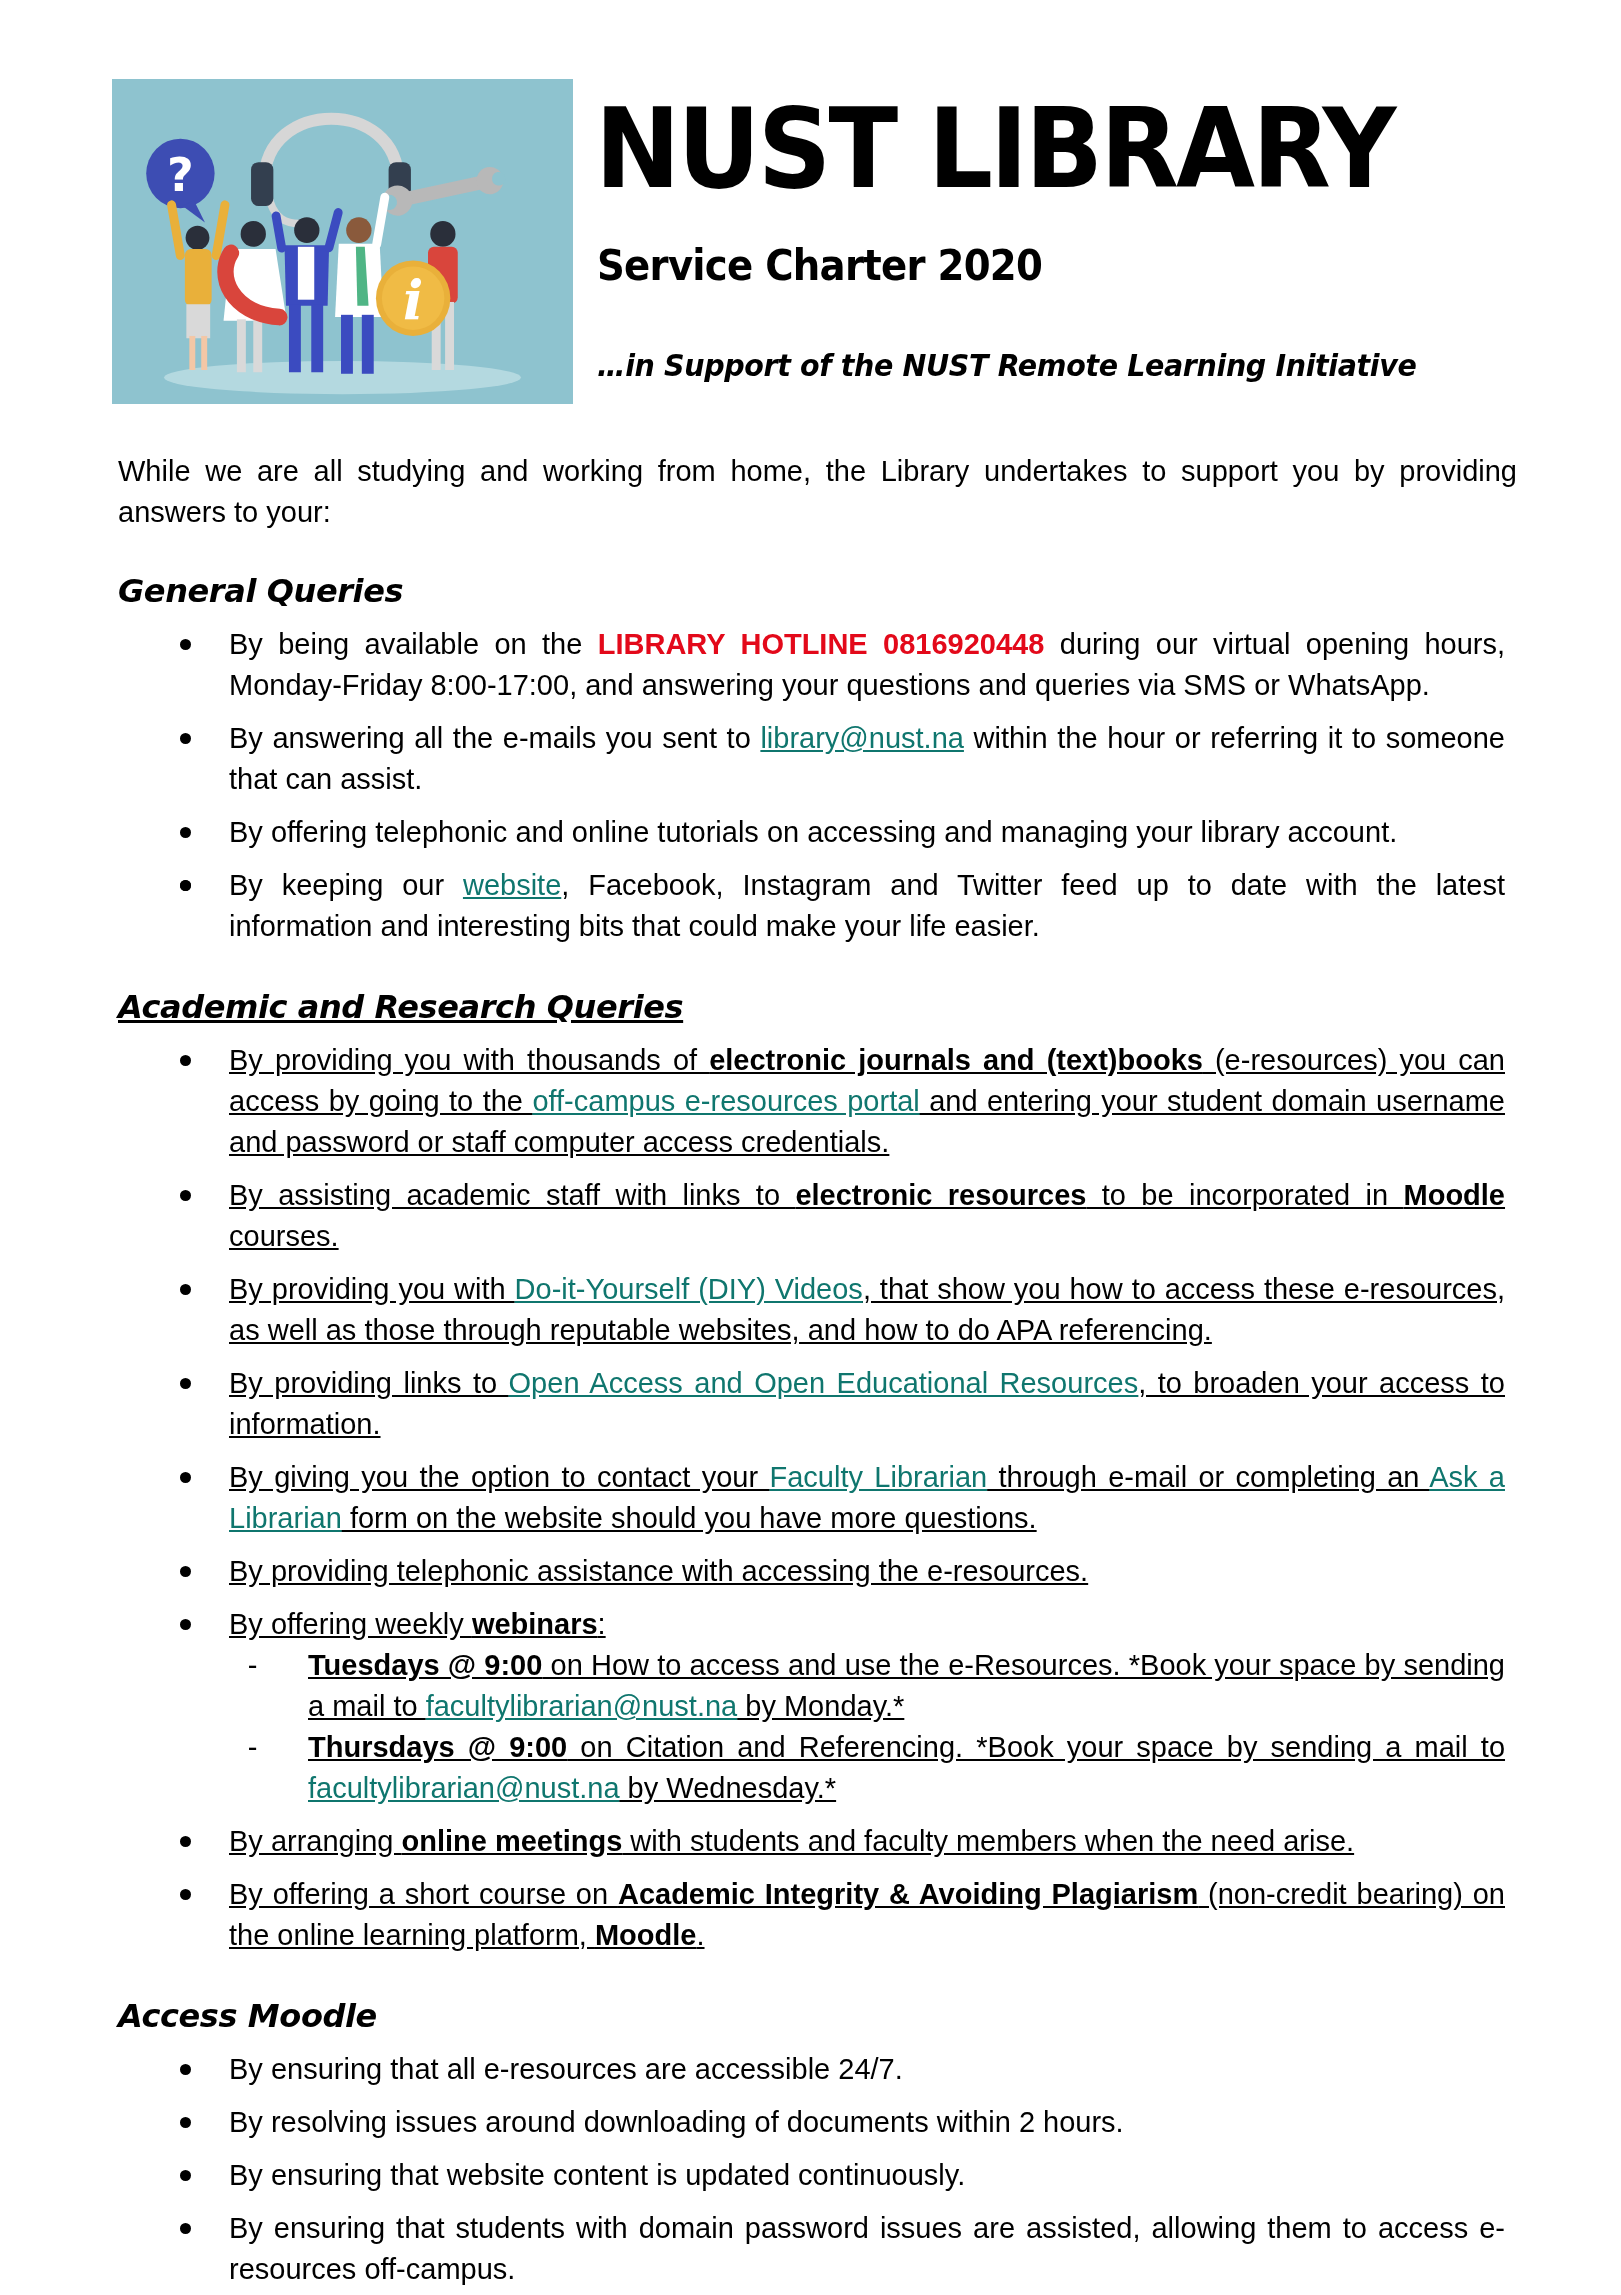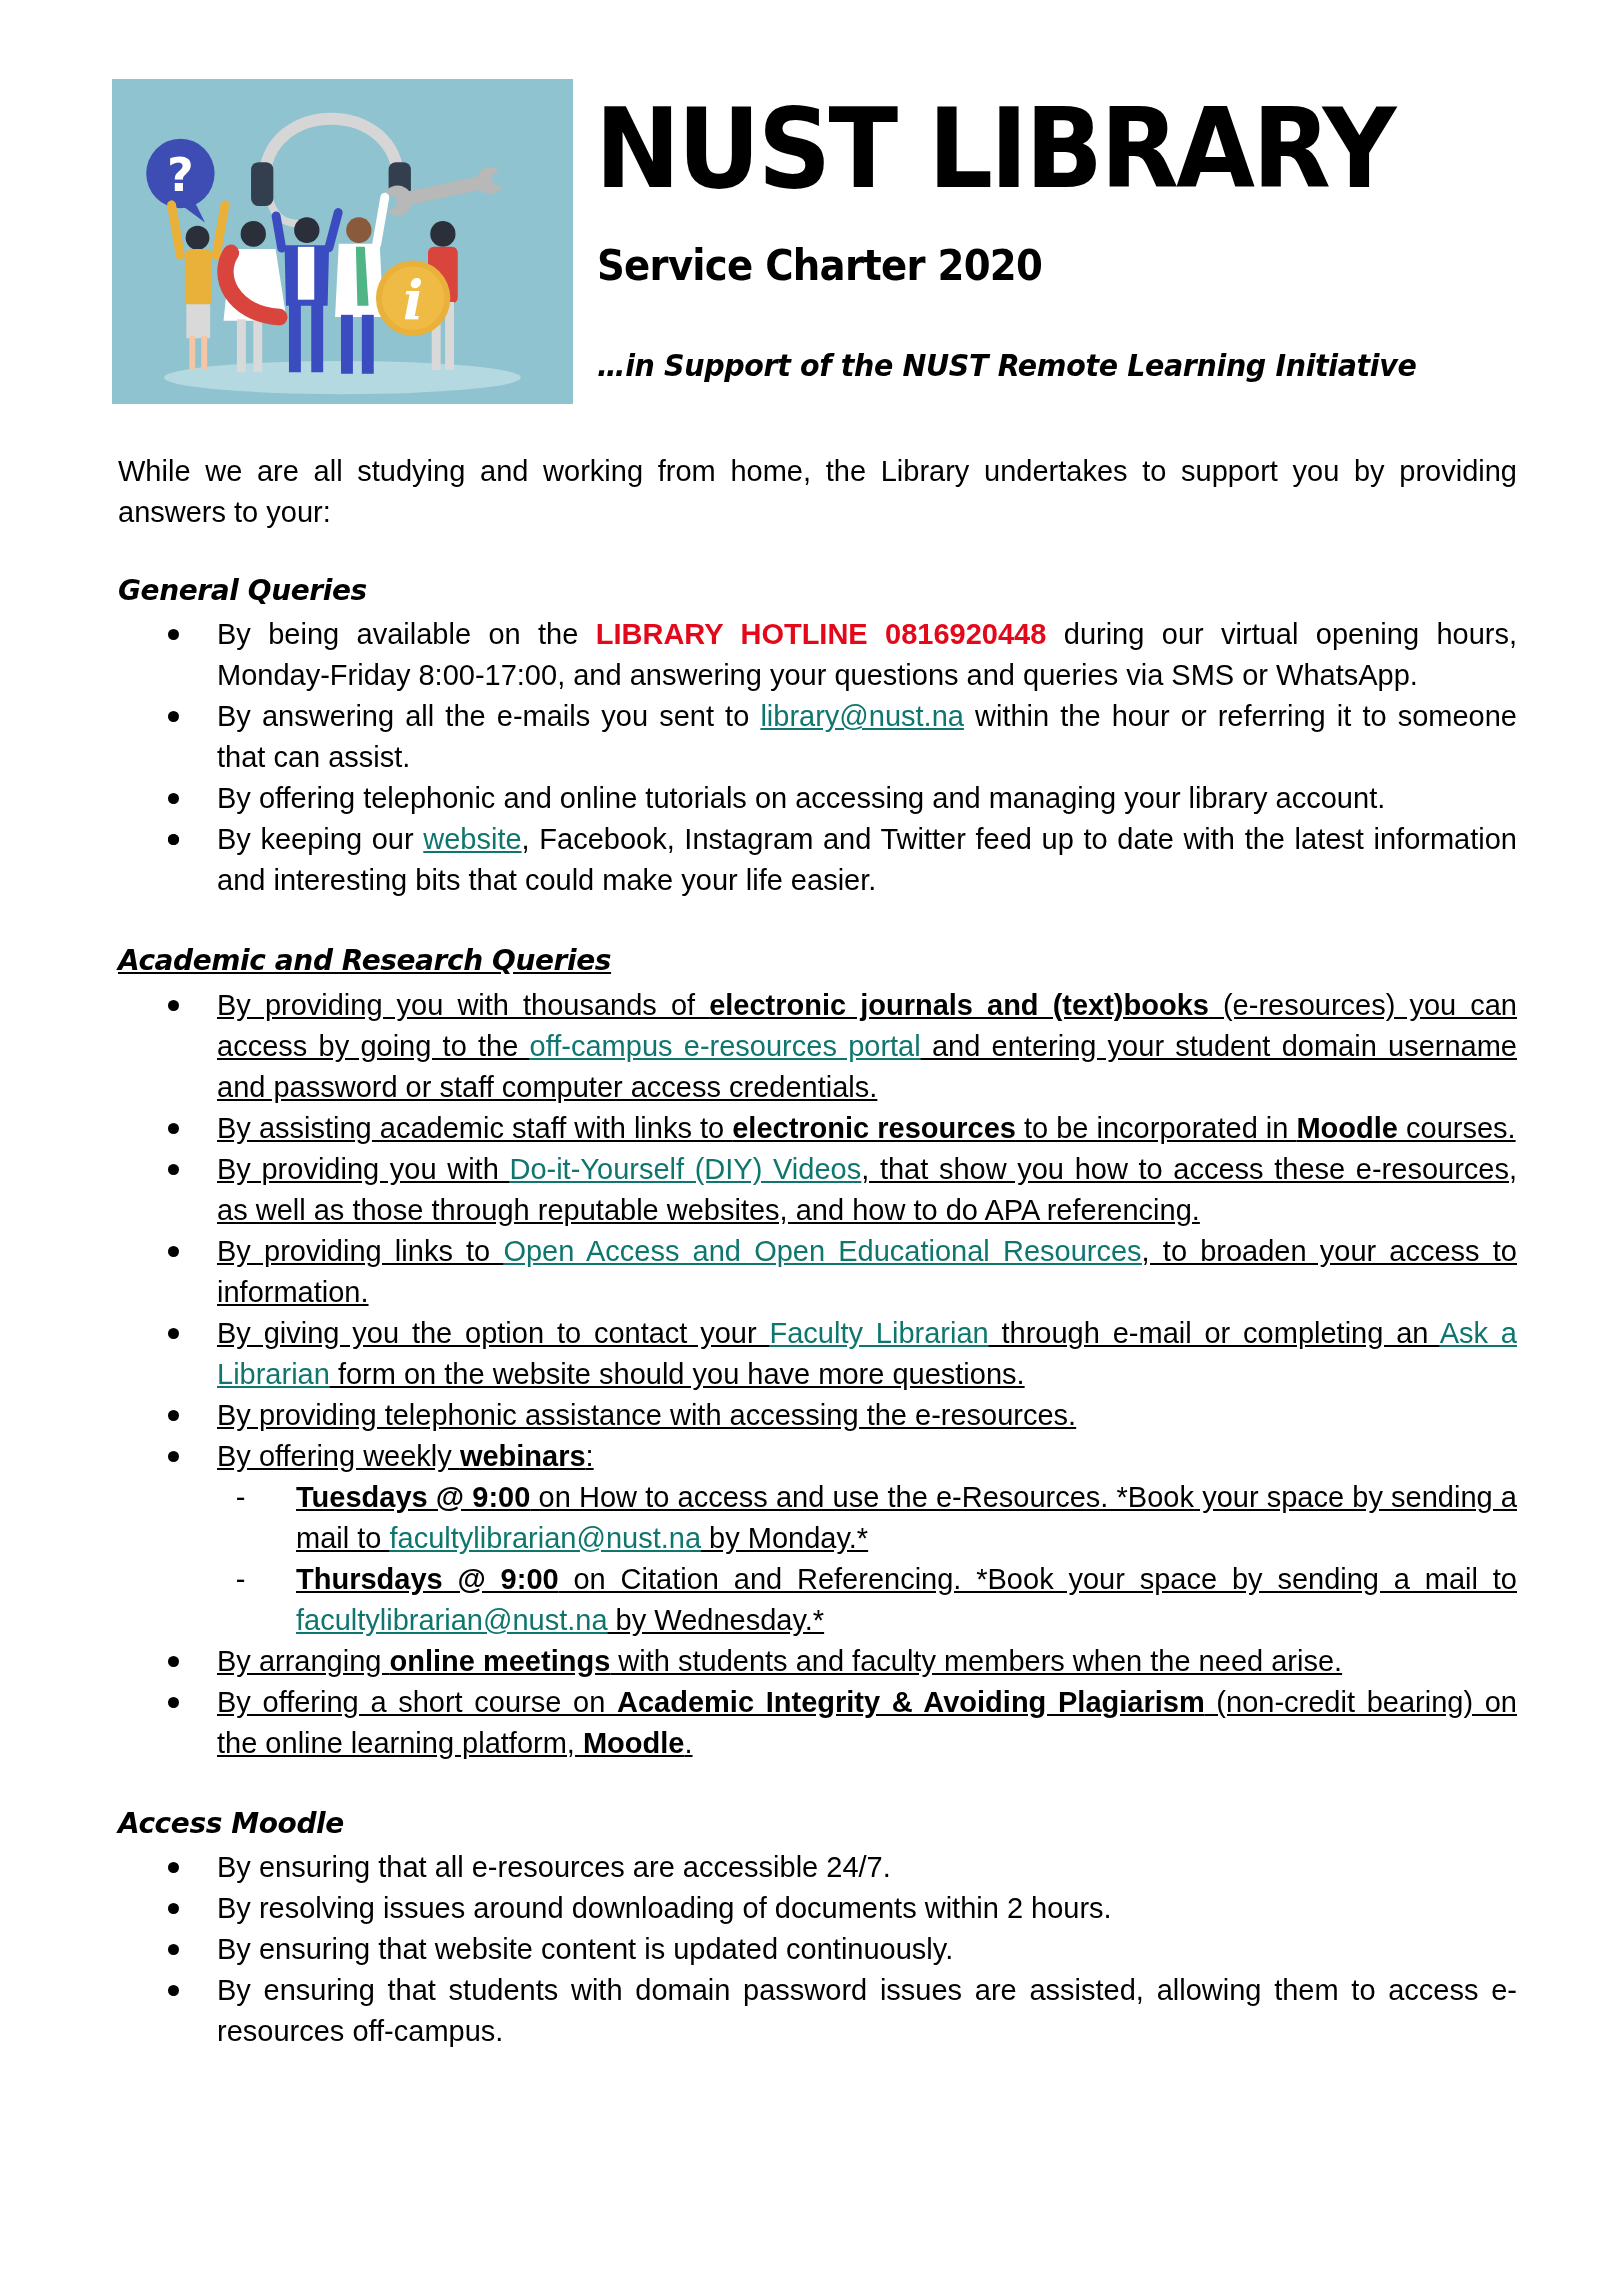--- a/index.html
+++ b/index.html
@@ -36,25 +36,25 @@
   }
 
   
   .body {
     position: absolute; left: 118px; top: 451px; width: 1399px;
     font-family: "Liberation Sans", sans-serif; font-size: 29px; line-height: 41px;
   }
   .intro { text-align: justify; margin: 0 0 37px 0; }
   .section-heading {
     font-family: "DejaVu Sans", sans-serif; font-weight: bold; font-style: italic;
-    font-size: 28px; line-height: 42px; letter-spacing: -0.4px; margin: 0 0 2.4px 0;
+    font-size: 32px; line-height: 42px; letter-spacing: -0.4px; margin: 0 0 2.4px 0;
   }
   ul.bullets { list-style: none; margin: 0; padding: 0; }
   ul.bullets > li {
-    position: relative; padding-left: 99px; text-align: justify; margin: 0;
+    position: relative; padding-left: 99px; text-align: justify; margin: 12px;
   }
   .bullet-dot {
     position: absolute; left: 50px; top: 15px; width: 11px; height: 11px;
     border-radius: 50%; background: #000;
   }
   ul.sub { list-style: none; margin: 0; padding: 0; }
   ul.sub > li { position: relative; padding-left: 79px; text-align: justify; }
   .sub-dash { position: absolute; left: 0; top: 0; width: 47px; text-align: center; }
   .section { margin-bottom: 38px; }
   .section.s1 { margin-bottom: 39px; }

